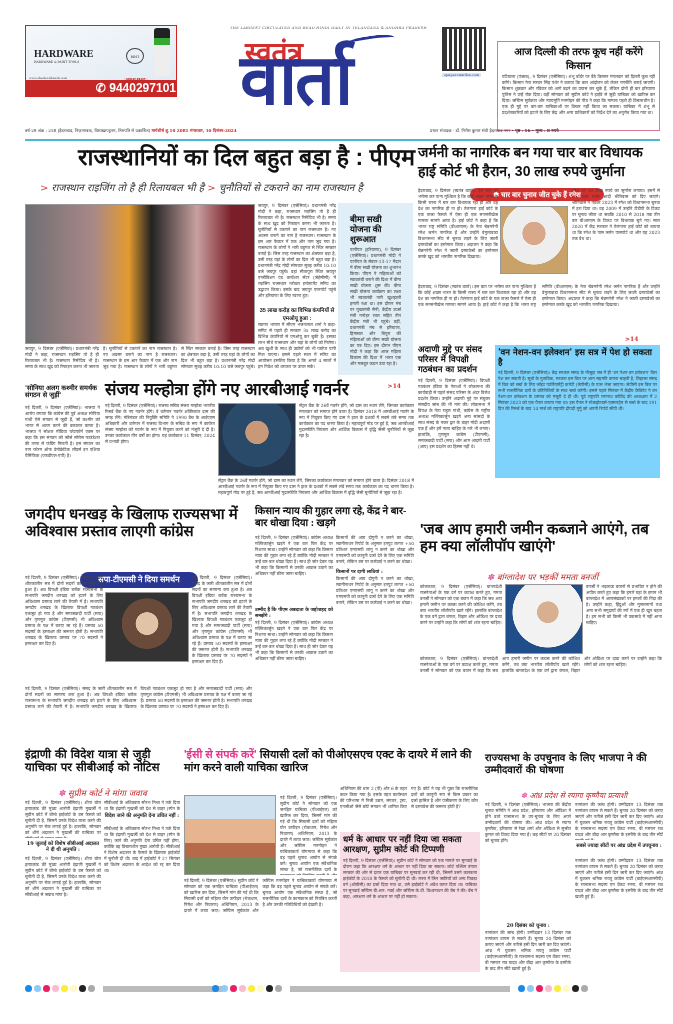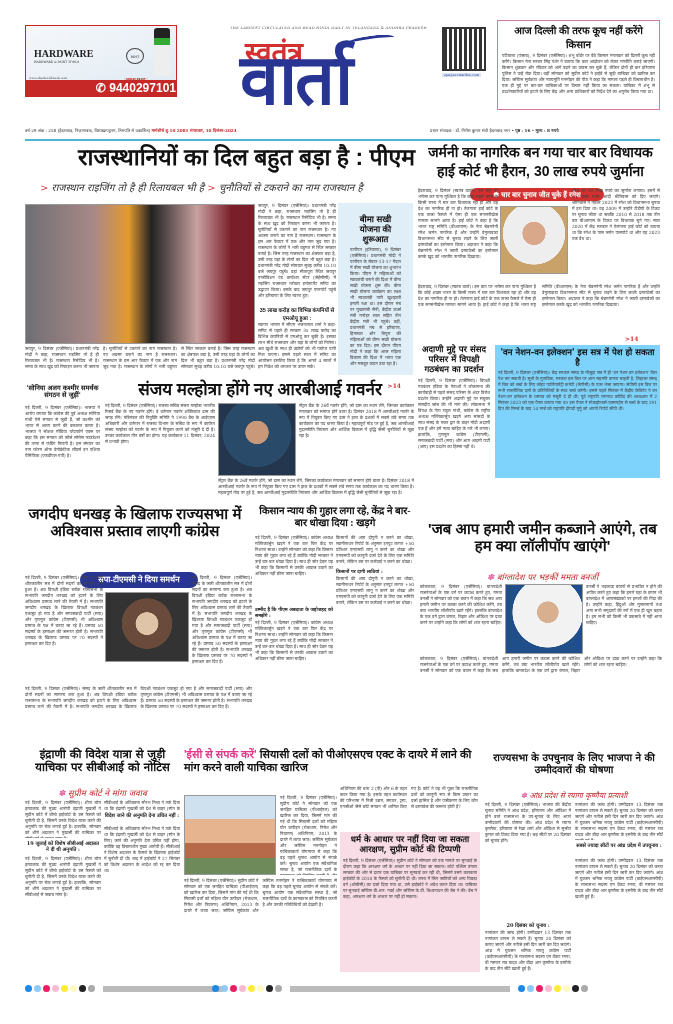--- a/index.html
+++ b/index.html
@@ -1,35 +1,35 @@
 <!DOCTYPE html>
 <html><head>
 <meta charset="utf-8">
 <style>
 *{box-sizing:border-box;margin:0;padding:0}
 body{width:673px;height:1024px;background:#fff;font-family:"DejaVu Serif",serif;color:#222;position:relative;overflow:hidden}
 .abs{position:absolute}
 .txt{font-size:4.3px;line-height:6px;color:#444;text-align:justify;overflow:hidden}
-.hl{font-family:"Liberation Sans",sans-serif;font-weight:bold;color:#111;text-align:center;line-height:1.15}
+.hl{font-family:"Liberation Sans",sans-serif;font-weight:bold;color:#111;text-align:left;line-height:1.15}
 .ad{left:25px;top:25px;width:152px;height:72px;border:1px solid #c22;background:linear-gradient(160deg,#f5f8fb,#dfe9f2)}
 .ad .brand{position:absolute;left:8px;top:22px;font:bold 10px "Liberation Serif",serif;color:#222}
 .ad .sub{position:absolute;left:8px;top:34px;font-size:3px;color:#333}
 .ad .url{position:absolute;left:3px;top:50px;font-size:3px;color:#333}
 .ad .spray{position:absolute;right:6px;top:2px;width:16px;height:48px;background:linear-gradient(#222 0 20%,#3a3 20% 35%,#eee 35%);border-radius:3px}
 .ad .badge{position:absolute;left:100px;top:22px;width:18px;height:16px;border:1px solid #444;border-radius:50%;font-size:3px;text-align:center;line-height:16px}
 .ad .phone{position:absolute;left:0;bottom:0;width:100%;height:16px;background:#c62828;color:#fff;font:bold 12px "Liberation Sans",sans-serif;text-align:right;line-height:16px}
 .ad .tag{position:absolute;left:98px;top:52px;font:bold 3px "Liberation Sans",sans-serif;color:#c22;background:#ddd;padding:0 2px}
 .mast-tag{left:230px;top:26px;font-size:3.6px;font-style:italic;color:#555;letter-spacing:.3px;white-space:nowrap}
 .mast-top{left:245px;top:32px;font:bold 28px "Liberation Sans",sans-serif;color:#d32f2f}
 .mast-main{left:240px;top:50px;font:bold 70px "Liberation Sans",sans-serif;color:#283593;letter-spacing:-2px;line-height:60px}
 .bird{left:345px;top:36px;width:50px;height:10px;border-top:3px solid #283593;border-radius:50% 50% 0 0;transform:rotate(-8deg)}
 .qr{left:442px;top:27px;width:44px;height:44px;background:
  repeating-linear-gradient(90deg,#111 0 3px,#fff 3px 5px),#fff;opacity:.85;border:2px solid #111}
 .qr-url{left:442px;top:73px;font-size:3.5px;color:#2b4a9a;background:#dde4f2;padding:0 2px}
-.teaser{left:497px;top:20px;width:163px;height:90px;border:1px solid #d67a9a;padding:2px 4px}
+.teaser{left:497px;top:41px;width:163px;height:90px;border:1px solid #d67a9a;padding:2px 4px}
 .teaser h3{font:bold 10px "Liberation Sans",sans-serif;color:#111;text-align:center;margin-bottom:2px}
 .dateline{left:25px;top:128px;font-size:4.2px;color:#333;white-space:nowrap}
 .dateline b{color:#c62828}
 .editor{left:430px;top:128px;font-size:4.2px;color:#333;white-space:nowrap}
 .rule{left:25px;top:139px;width:635px;height:2px;background:#4bb6d6}
 .photo{background:linear-gradient(135deg,#8a6b4e,#c79a6e 40%,#555 70%,#ddd);border:1px solid #999}
 .redpill{background:#d32f2f;color:#fff;border-radius:10px;font:bold 7px "Liberation Sans",sans-serif;text-align:center}
 .bluepill{background:#283593;color:#fff;border-radius:8px;font:bold 8px "Liberation Sans",sans-serif;text-align:center}
 .box-blue{background:#e0eef7}
 .box-yellow{background:#7dd3fc}

